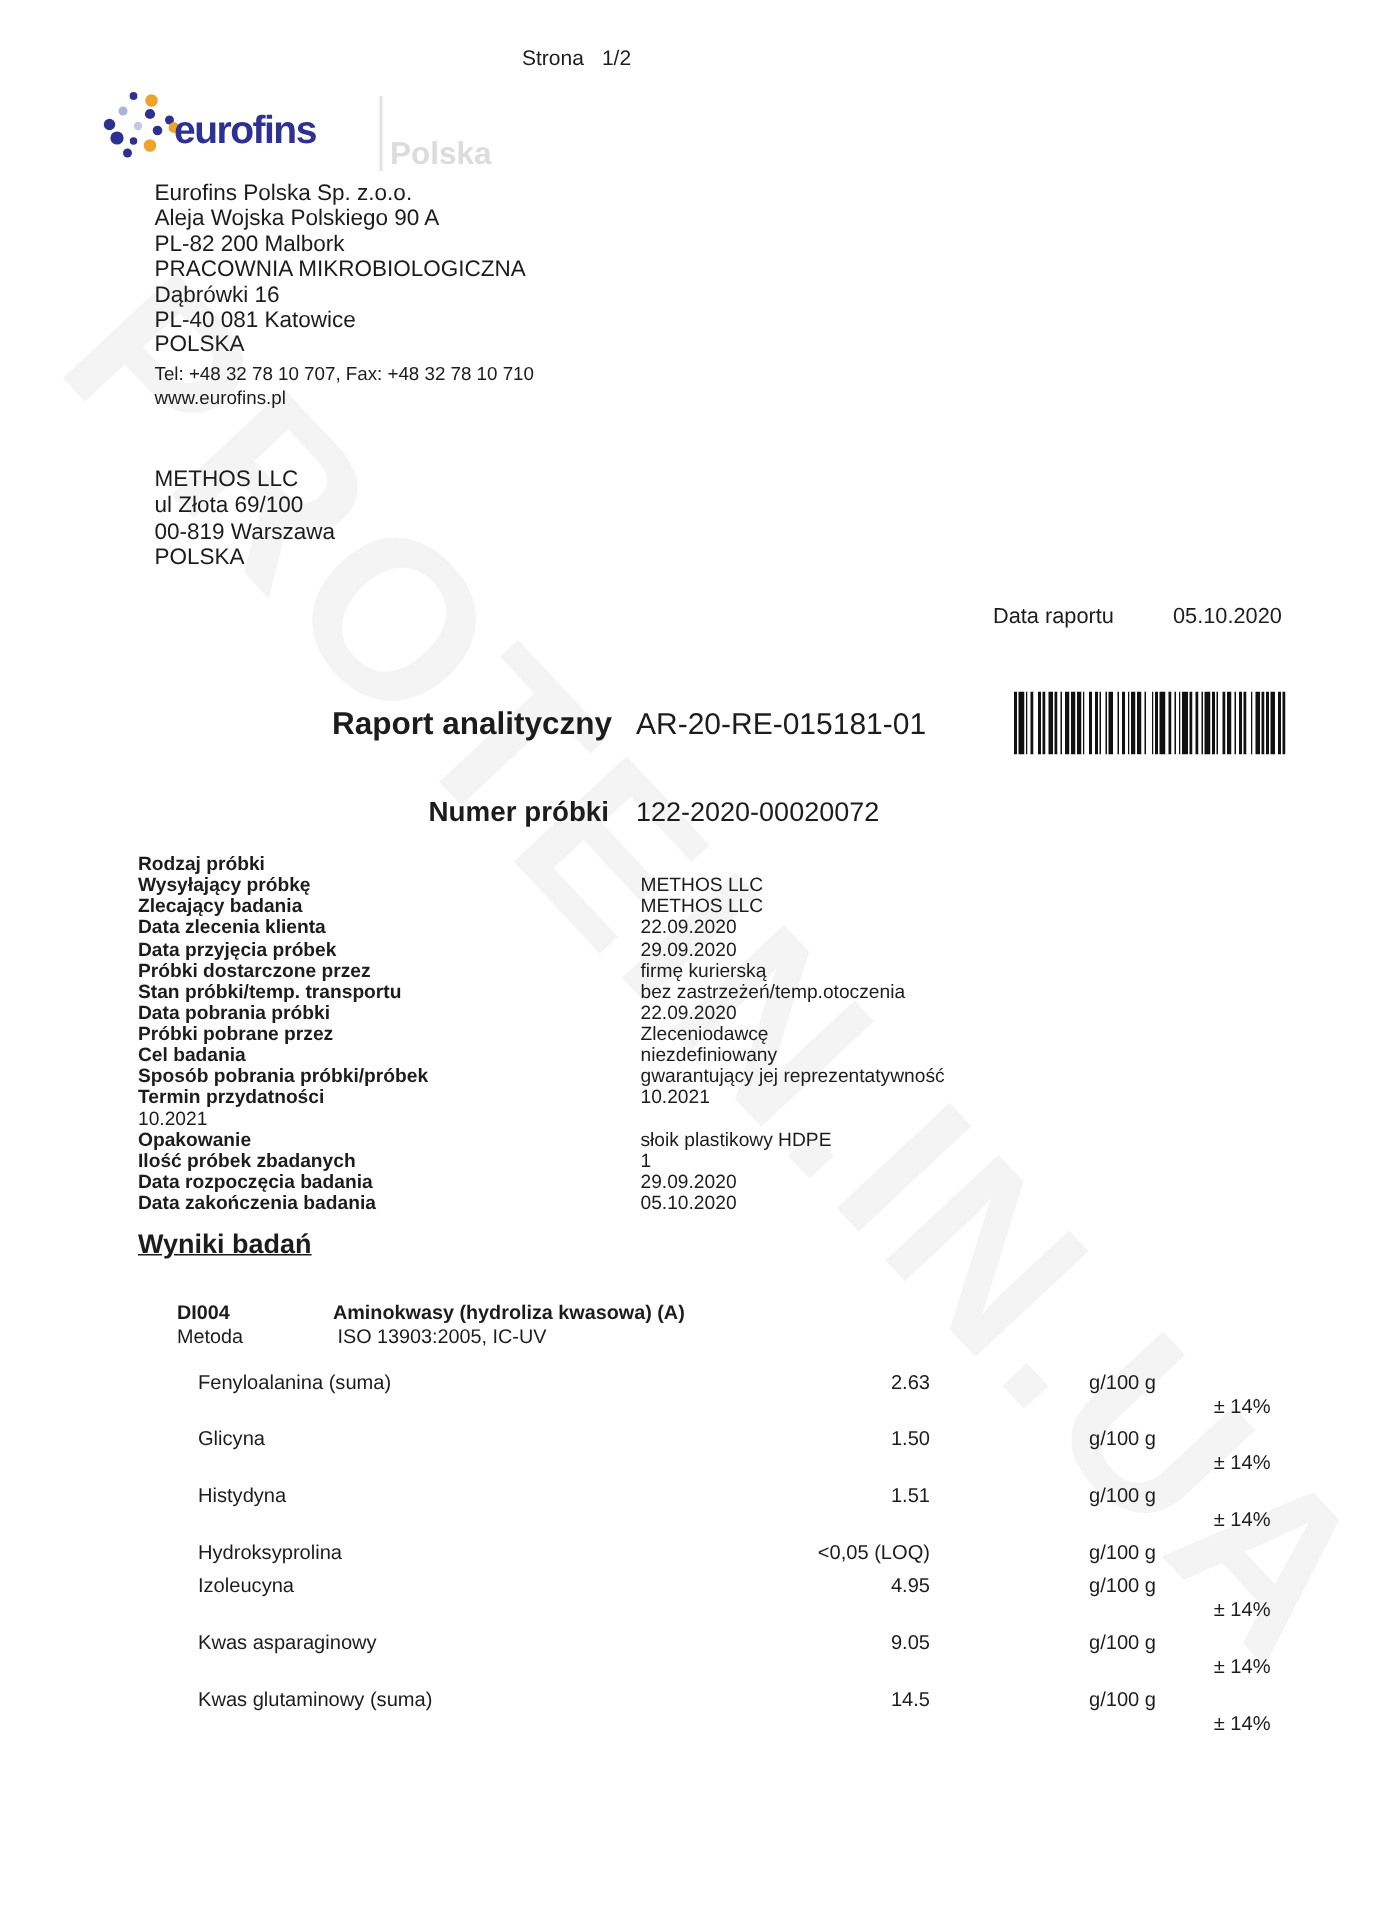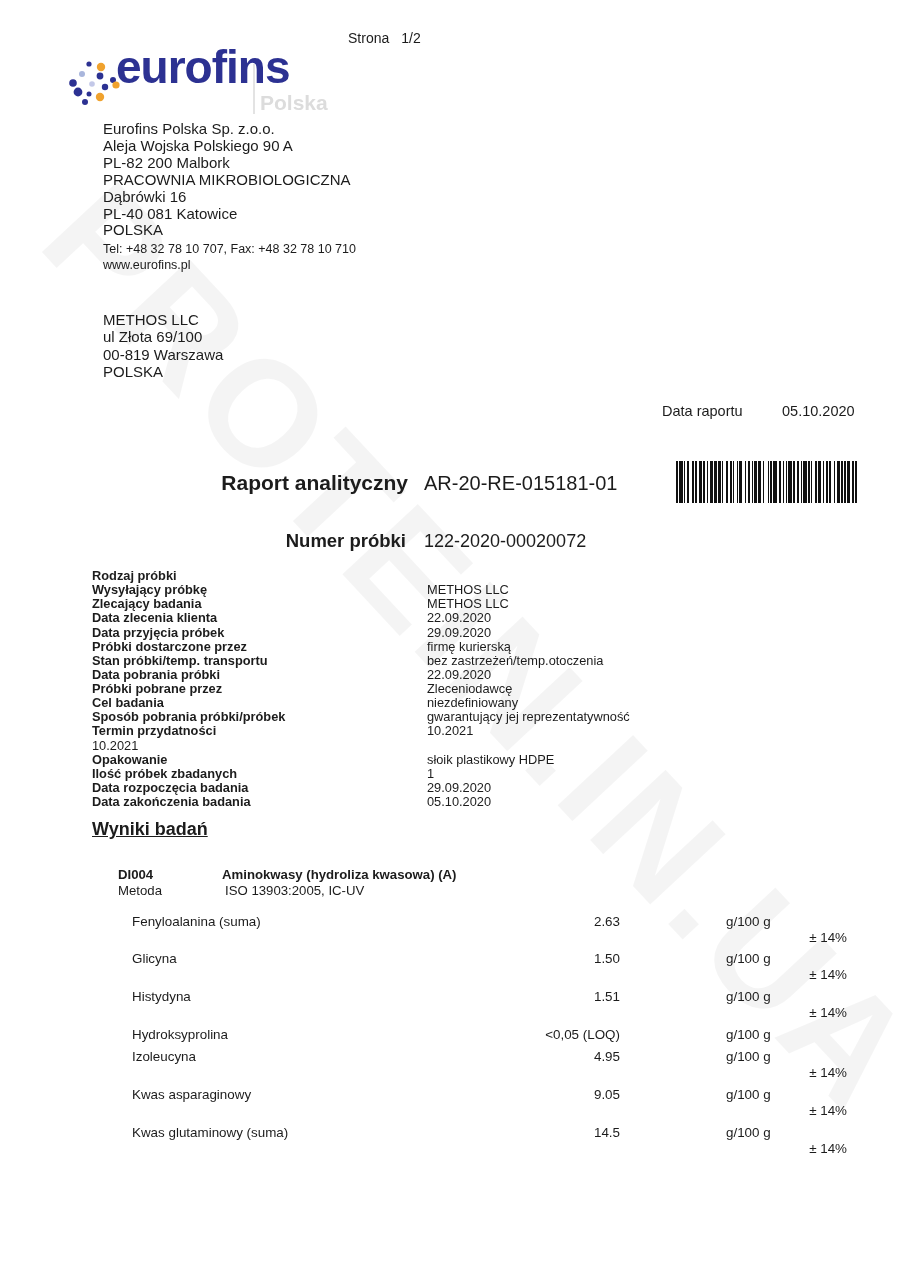--- a/index.html
+++ b/index.html
@@ -14,21 +14,21 @@
     position:absolute;left:-160px;top:560px;width:1280px;text-align:center;
     font-size:150px;font-weight:bold;letter-spacing:6px;color:#000;opacity:0.04;
     transform:rotate(47deg);transform-origin:center center;white-space:nowrap;
     pointer-events:none;user-select:none;
   }
 
   
   .strona{left:348px;top:30px;font-size:14px;}
   .strona .gap{display:inline-block;width:12px;}
   .logo-icon{left:60px;top:55px;}
-  .logo-word{left:116px;top:40px;font-size:46px;font-weight:bold;letter-spacing:-1px;color:#2c3192;}
+  .logo-word{left:116px;top:71px;font-size:26px;font-weight:bold;letter-spacing:-1px;color:#2c3192;}
   .logo-divider{left:253px;top:64px;width:2px;height:50px;background:#e3e3e3;}
   .logo-region{left:260px;top:91px;font-size:21px;font-weight:bold;color:#dcdcdc;}
 
   
   .lab{left:103px;top:121px;font-size:15px;line-height:16.9px;}
   .lab-small{left:103px;top:241px;font-size:12.5px;line-height:16px;}
 
   
   .recipient{left:103px;top:311px;font-size:15px;line-height:17.3px;}
 

